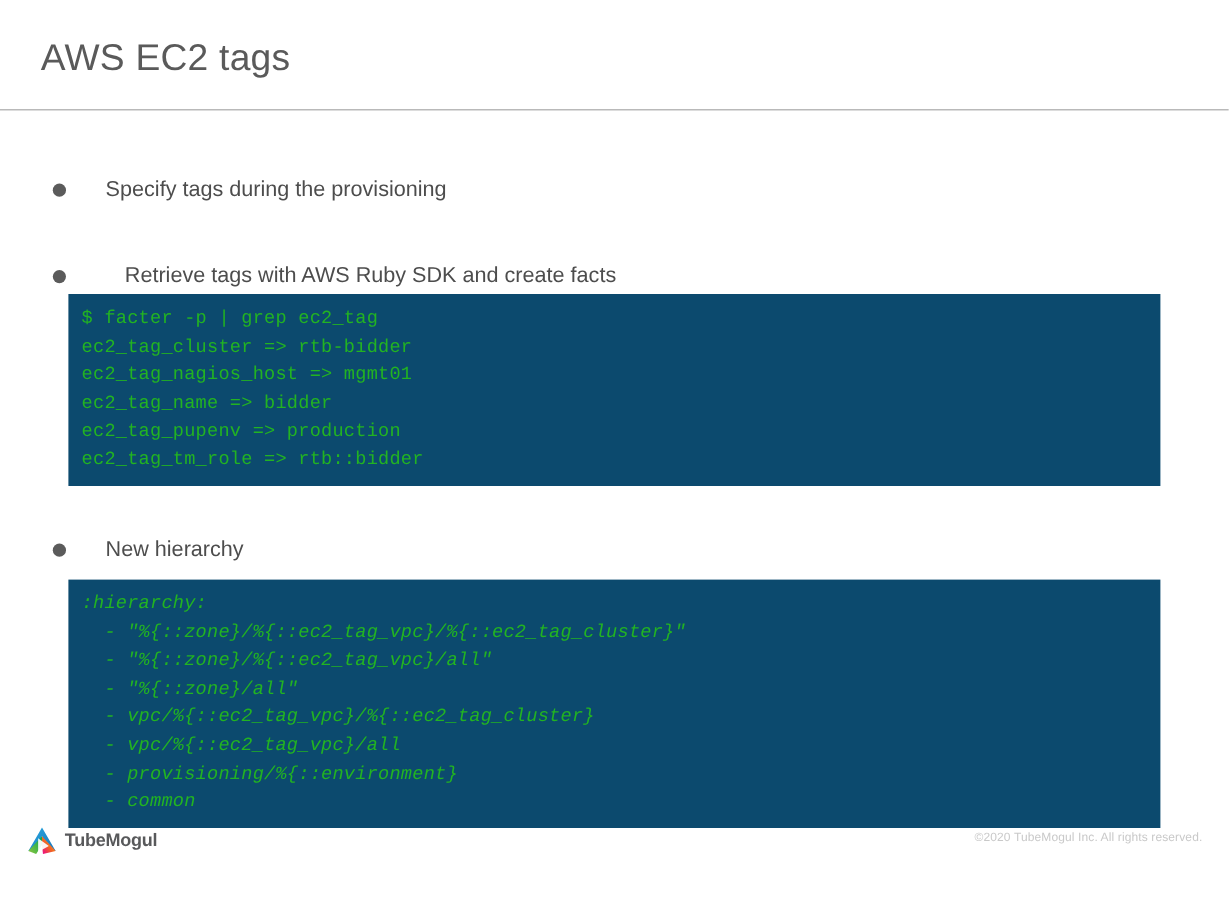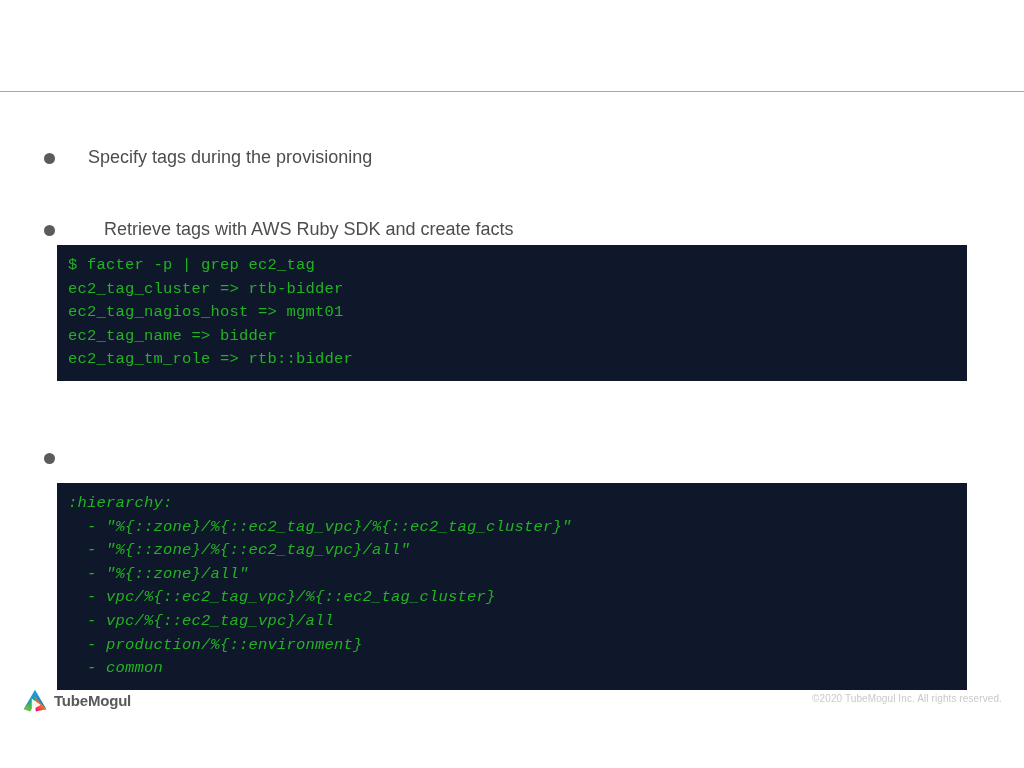--- a/index.html
+++ b/index.html
@@ -74,21 +74,21 @@
     color: #4d4d4d;
     line-height: 32px;
     white-space: nowrap;
   }
 
   
   .code-block {
     position: absolute;
     left: 57px;
     width: 910px;
-    background: #0f172a;
+    background: #0c4a6e;
     box-sizing: border-box;
     padding: 9px 0 9px 11px;
   }
   .code-line {
     font-family: "Liberation Mono", "DejaVu Sans Mono", monospace;
     font-size: 15.5px;
     line-height: 23.6px;
     color: #22b322;
     white-space: pre;
     letter-spacing: 0.2px;
@@ -132,55 +132,58 @@
     font-size: 10px;
     color: #c9c9c9;
     letter-spacing: 0.1px;
     white-space: nowrap;
   }
 </style>
 </head>
 <body>
 
 <div class="slide-header">
+  <div class="slide-title">AWS EC2 tags</div>
   <div class="header-rule"></div>
 </div>
 
 <div class="slide-body">
 
   <div class="bullet-row" style="top:48px;">
     <span class="bullet-dot"></span>
     <span class="bullet-text">Specify tags during the provisioning</span>
   </div>
 
   <div class="bullet-row" style="top:120px;gap:16px;">
     <span class="bullet-dot"></span>
     <span class="bullet-text">Retrieve tags with AWS Ruby SDK and create facts</span>
   </div>
 
   <div class="code-block" id="code-block-facter">
     <div class="code-line">$ facter -p | grep ec2_tag</div>
     <div class="code-line">ec2_tag_cluster =&gt; rtb-bidder</div>
     <div class="code-line">ec2_tag_nagios_host =&gt; mgmt01</div>
     <div class="code-line">ec2_tag_name =&gt; bidder</div>
+    <div class="code-line">ec2_tag_pupenv =&gt; production</div>
     <div class="code-line">ec2_tag_tm_role =&gt; rtb::bidder</div>
   </div>
 
   <div class="bullet-row" style="top:348px;">
     <span class="bullet-dot"></span>
+    <span class="bullet-text">New hierarchy</span>
   </div>
 
   <div class="code-block" id="code-block-hierarchy">
     <div class="code-line">:hierarchy:</div>
     <div class="code-line">  - "%{::zone}/%{::ec2_tag_vpc}/%{::ec2_tag_cluster}"</div>
     <div class="code-line">  - "%{::zone}/%{::ec2_tag_vpc}/all"</div>
     <div class="code-line">  - "%{::zone}/all"</div>
     <div class="code-line">  - vpc/%{::ec2_tag_vpc}/%{::ec2_tag_cluster}</div>
     <div class="code-line">  - vpc/%{::ec2_tag_vpc}/all</div>
-    <div class="code-line">  - production/%{::environment}</div>
+    <div class="code-line">  - provisioning/%{::environment}</div>
     <div class="code-line">  - common</div>
   </div>
 
 </div>
 
 <div class="slide-footer">
 
   <div class="brand-logo">
     <span class="brand-mark">
       <svg viewBox="0 0 64 64" width="26" height="26" xmlns="http://www.w3.org/2000/svg">

